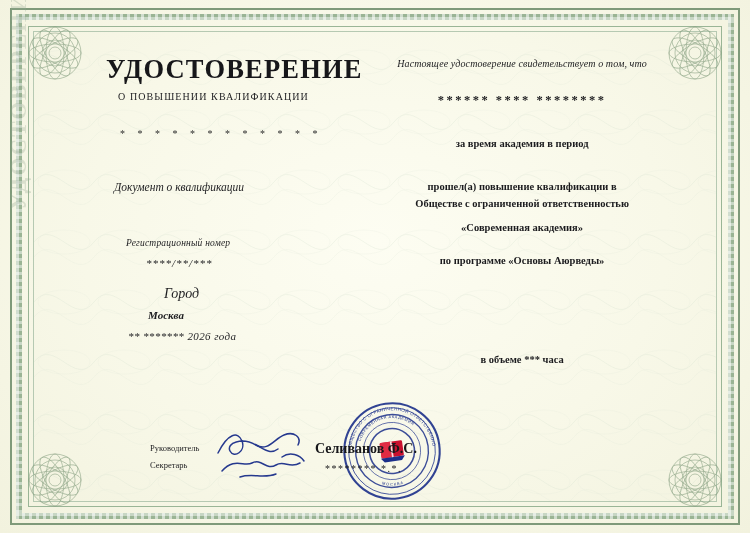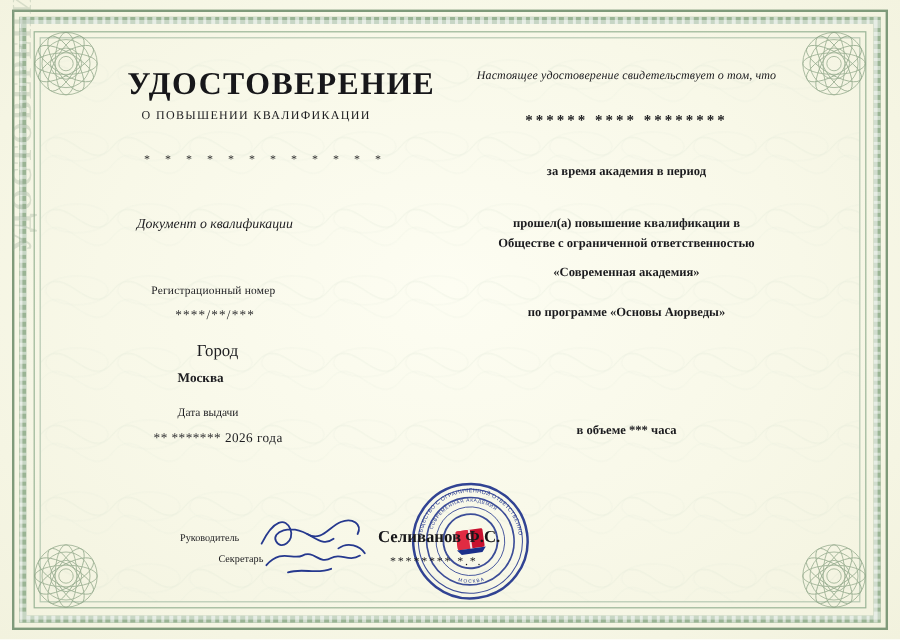--- a/index.html
+++ b/index.html
@@ -150,20 +150,21 @@
     color: #1d1d20;
     font-family: "Liberation Serif", serif;
     margin-left: -6px;
   }
 
   .reg-block {
     margin-top: 46px;
     font-size: 9.5px;
     color: #1d1d20;
     line-height: 1.05;
+    font-style: italic;
   }
   .reg-label {
     font-size: 9.5px;
     letter-spacing: 0.2px;
     margin-left: 6px;
   }
   .reg-value {
     margin-top: 9px;
     font-size: 11px;
     letter-spacing: 1px;
@@ -248,21 +249,21 @@
     bottom: 22px;
     height: 90px;
   }
   .sign-role {
     position: absolute;
     font-size: 8.5px;
     color: #1d1d20;
     font-family: "Liberation Serif", serif;
   }
   .role-head { left: 150px; top: 22px; text-align: right; }
-  .role-sec  { left: 150px; top: 39px; margin-left: 32px; }
+  .role-sec  { left: 150px; top: 39px; }
 
   .sign-name {
     position: absolute;
     left: 315px;
     top: 20px;
     font-size: 14px;
     font-weight: bold;
     color: #17171a;
   }
   .sign-name2 {
@@ -403,21 +404,20 @@
 
       <div class="doc-kind">Документ о квалификации</div>
 
       <div class="reg-block">
         <div class="reg-label">Регистрационный номер</div>
         <div class="reg-value">****/**/***</div>
 
         <div class="city-label">Город</div>
         <div class="city-value">Москва</div>
 
-        <div class="date-label">Дата выдачи</div>
         <div class="date-value">** ******* 2026 года</div>
       </div>
     </div>
 
     <div class="col-right">
       <div class="r-line r-intro">Настоящее удостоверение свидетельствует о том, что</div>
       <div class="r-line r-name">****** **** ********</div>
       <div class="r-line r-period-label">за время академия в период</div>
       <div class="r-line r-passed">прошел(а) повышение квалификации в</div>
       <div class="r-line" style="font-size:10.5px;font-weight:bold;margin-top:4px;">Обществе с ограниченной ответственностью</div>

